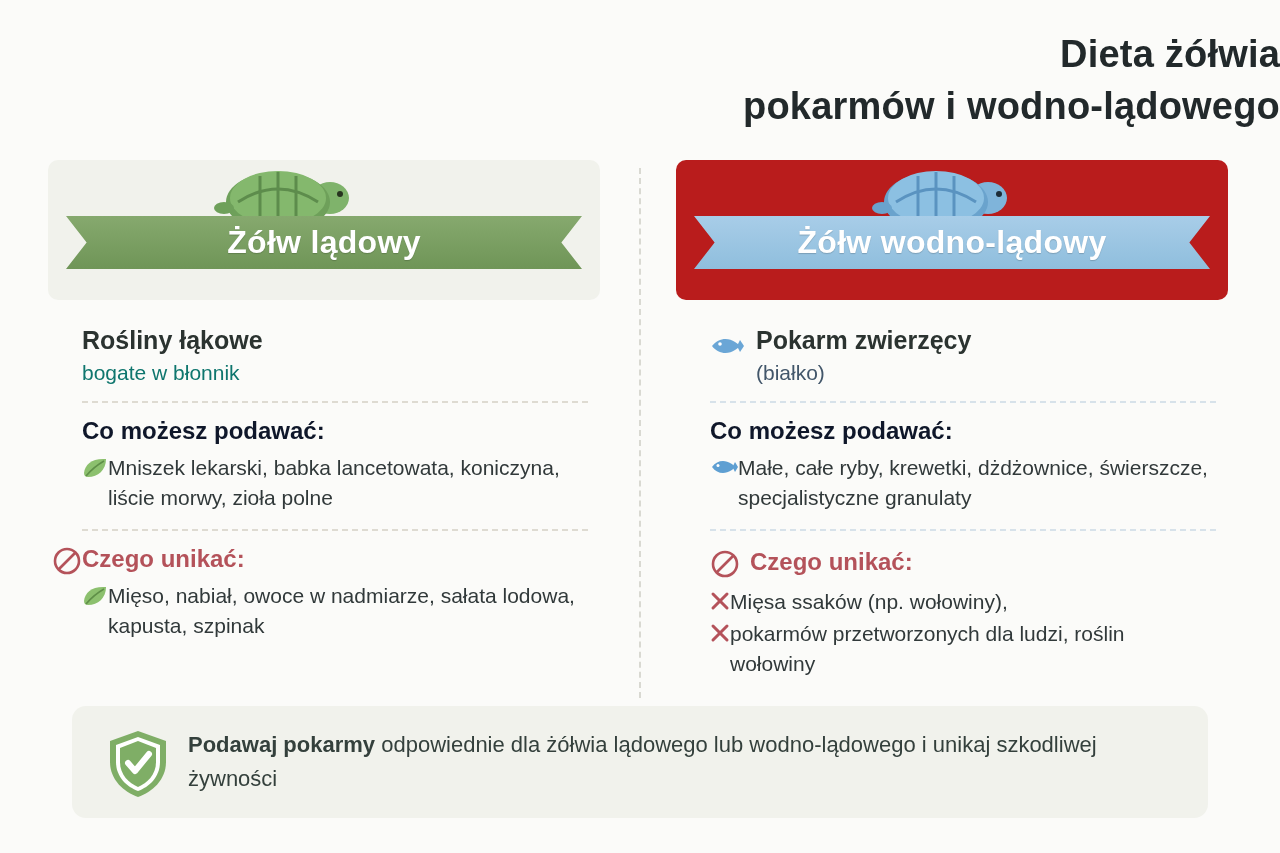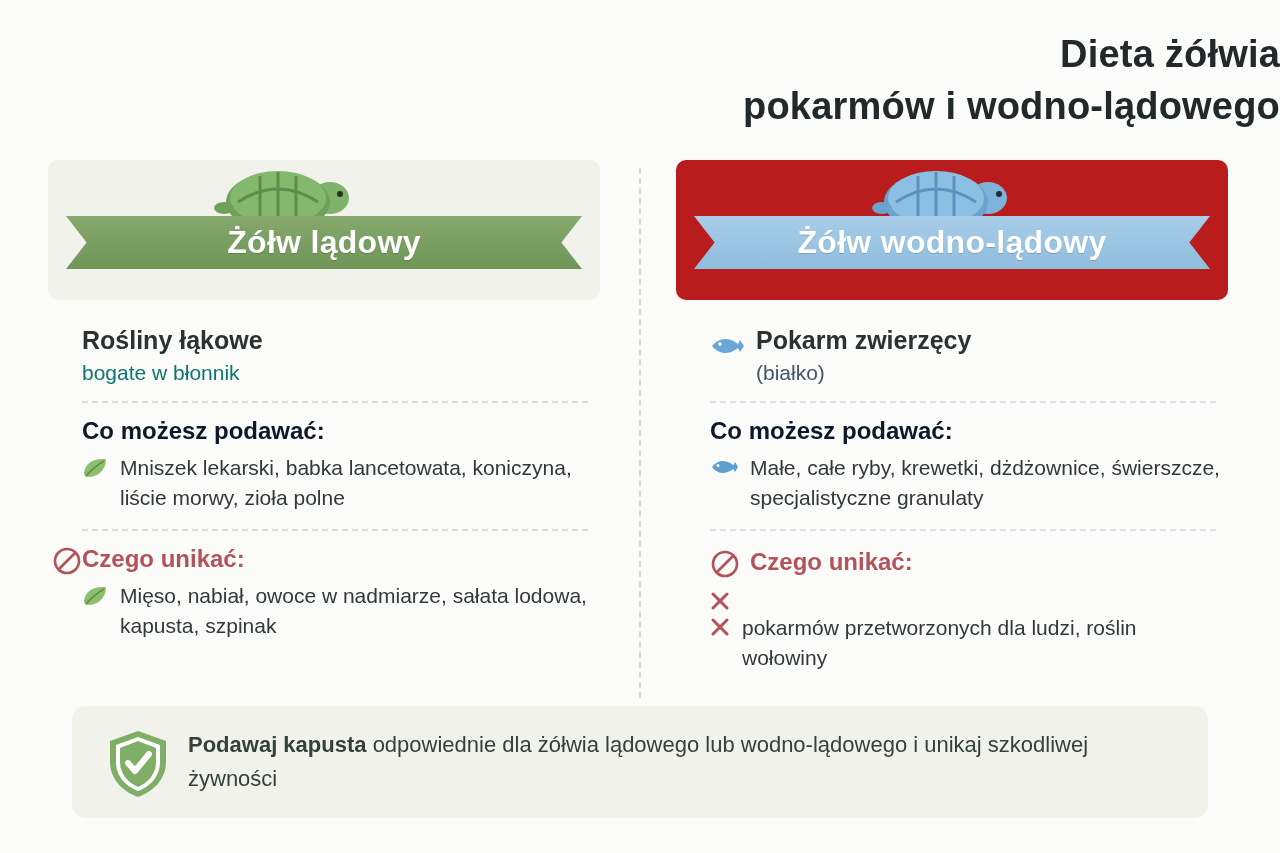--- a/index.html
+++ b/index.html
@@ -146,21 +146,20 @@
   .sec-head.avoid { color: #b4525a; }
 
   .bullets {
     margin: 0;
     padding: 0;
     list-style: none;
   }
   .bullets li {
     display: flex;
     align-items: flex-start;
-    gap: 12px;
     font-size: 21px;
     line-height: 30px;
     color: #31393a;
     margin-bottom: 2px;
   }
   .bullets li .btxt { max-width: 470px; }
 
   .icon {
     flex: 0 0 auto;
     display: inline-block;
@@ -347,20 +346,21 @@
       </div>
 
       <ul class="bullets">
         <li>
           <span class="icon">
             <svg width="20" height="20" viewBox="0 0 20 20">
               <line x1="3" y1="3" x2="17" y2="17" stroke="#b4525a" stroke-width="3" stroke-linecap="round"></line>
               <line x1="17" y1="3" x2="3" y2="17" stroke="#b4525a" stroke-width="3" stroke-linecap="round"></line>
             </svg>
           </span>
+          <span class="btxt">Mięsa ssaków (np. wołowiny),</span>
         </li>
         <li>
           <span class="icon">
             <svg width="20" height="20" viewBox="0 0 20 20">
               <line x1="3" y1="3" x2="17" y2="17" stroke="#b4525a" stroke-width="3" stroke-linecap="round"></line>
               <line x1="17" y1="3" x2="3" y2="17" stroke="#b4525a" stroke-width="3" stroke-linecap="round"></line>
             </svg>
           </span>
           <span class="btxt">pokarmów przetworzonych dla ludzi, roślin wołowiny</span>
         </li>
@@ -373,15 +373,15 @@
 <div class="footer">
   <span class="icon">
     <svg width="64" height="72" viewBox="0 0 64 72">
       <path d="M32 3 L60 13 V34 C60 52 46 64 32 69 C18 64 4 52 4 34 V13 Z" fill="#7fae66"></path>
       <path d="M32 9 L54 17 V34 C54 49 43 59 32 63 C21 59 10 49 10 34 V17 Z" fill="#ffffff"></path>
       <path d="M32 13 L50 20 V34 C50 47 41 55 32 59 C23 55 14 47 14 34 V20 Z" fill="#7fae66"></path>
       <path d="M22 35 l7 8 14 -17" fill="none" stroke="#ffffff" stroke-width="6" stroke-linecap="round" stroke-linejoin="round"></path>
     </svg>
   </span>
   <div class="footer-text">
-    <b>Podawaj kapusta</b><span> odpowiednie dla żółwia lądowego lub wodno-lądowego i unikaj szkodliwej żywności</span>
+    <b>Podawaj pokarmy</b><span> odpowiednie dla żółwia lądowego lub wodno-lądowego i unikaj szkodliwej żywności</span>
   </div>
 </div>
 
 </body></html>

